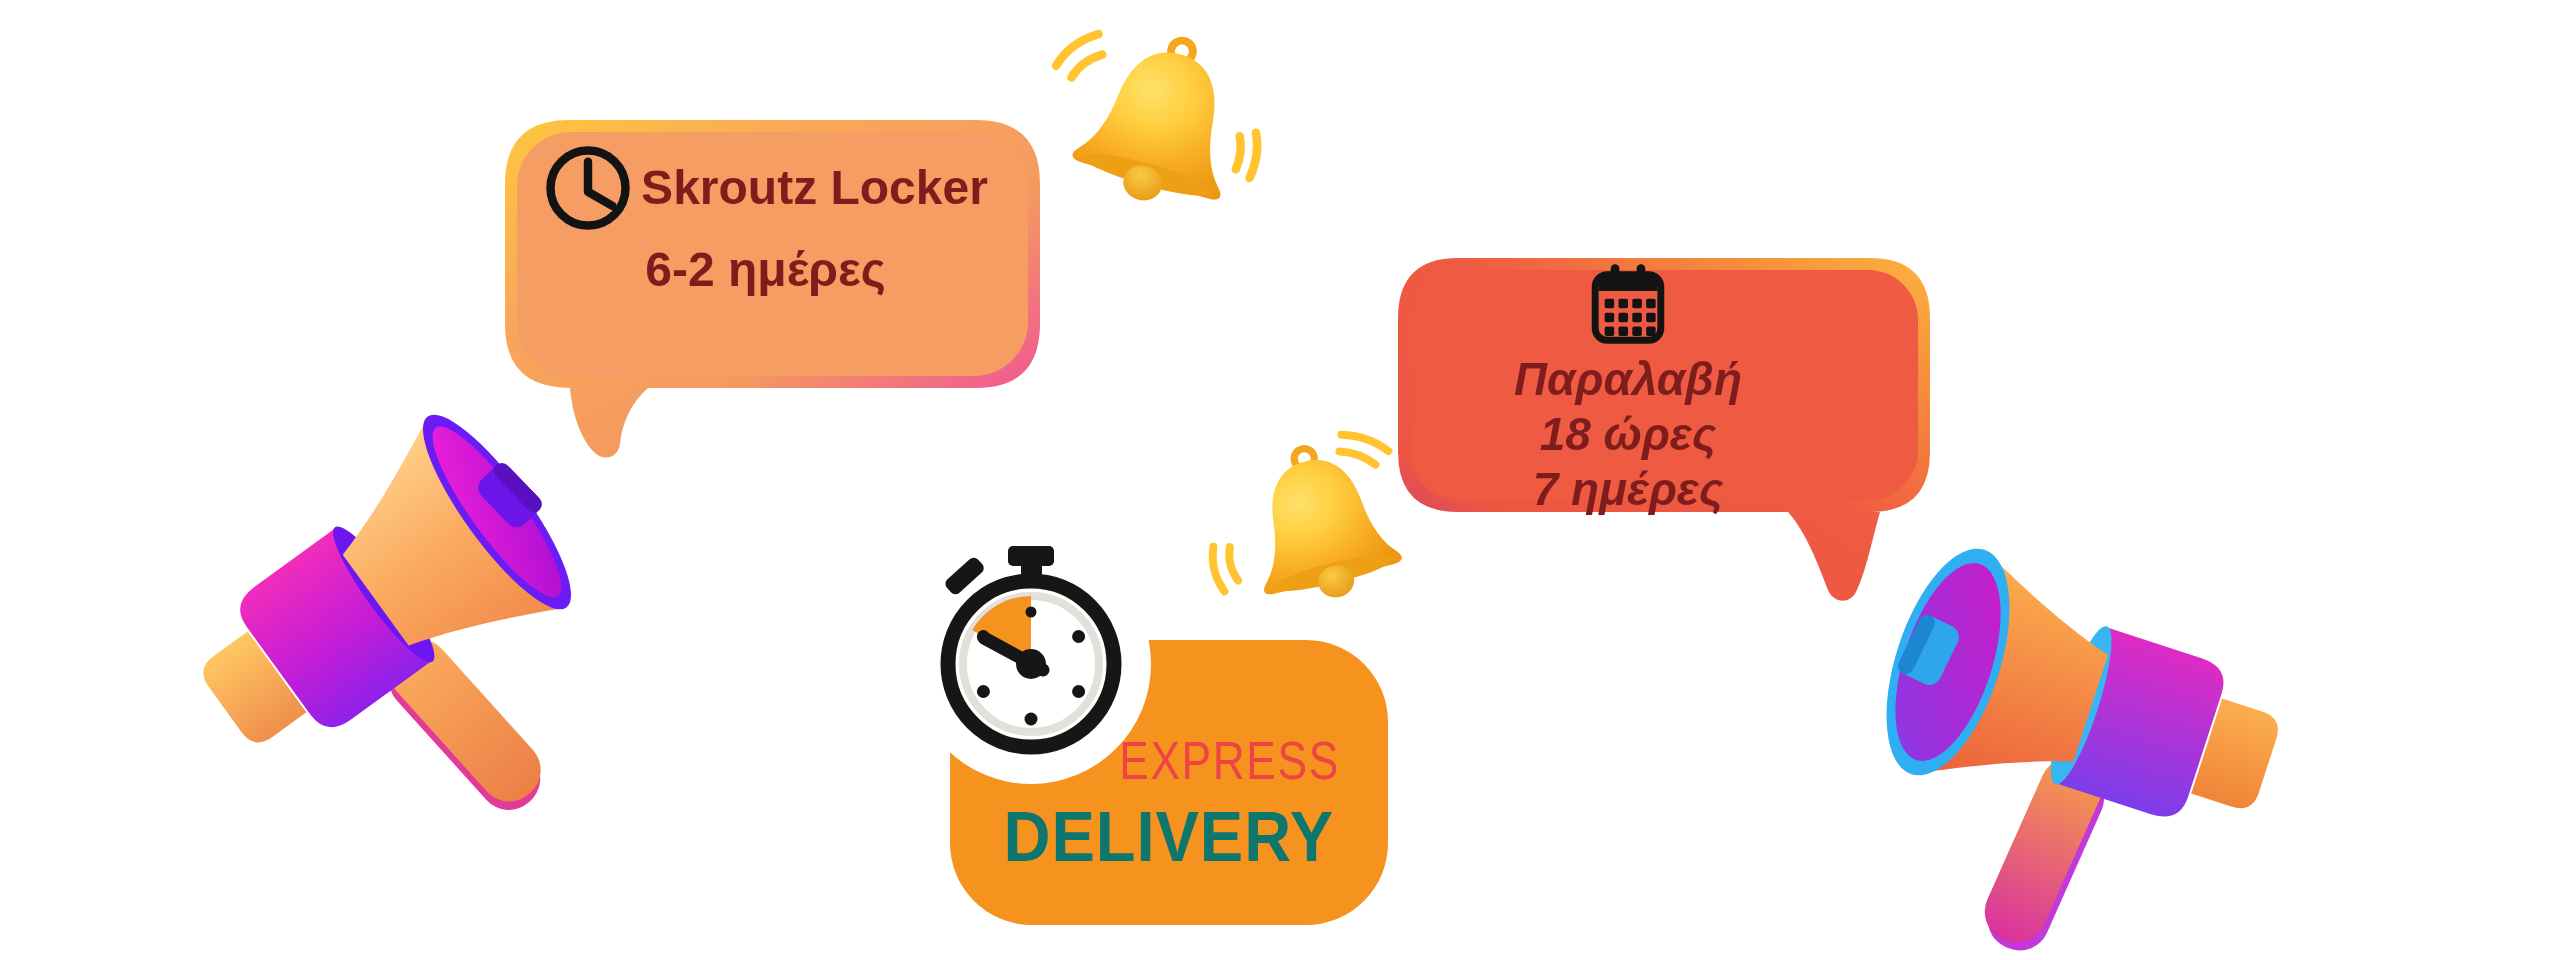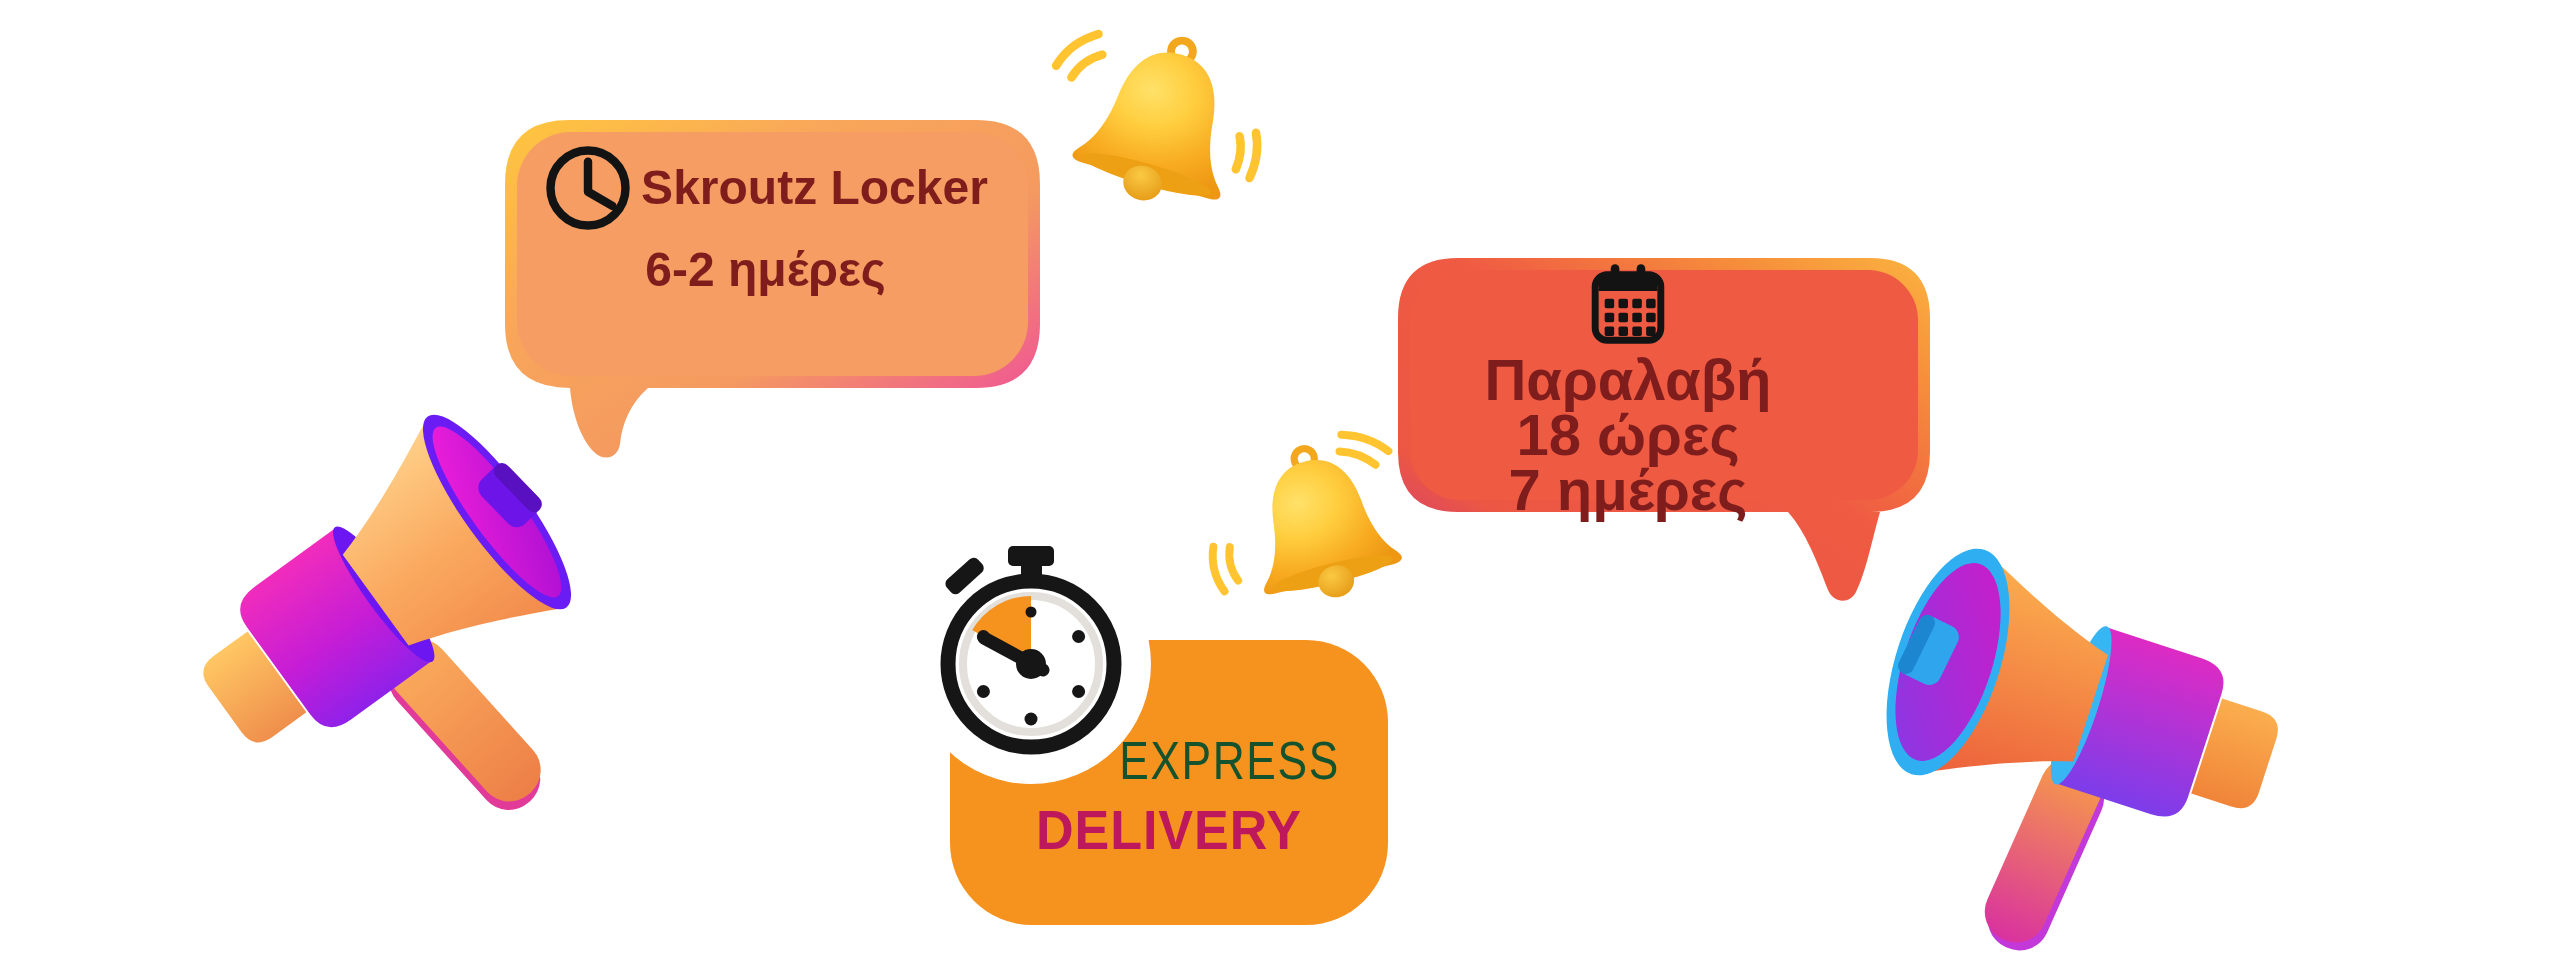--- a/index.html
+++ b/index.html
@@ -2,27 +2,27 @@
 <html><head>
 <meta charset="utf-8">
 <style>
   html,body{margin:0;padding:0;background:#ffffff;}
   .canvas{position:relative;width:2560px;height:960px;background:#ffffff;overflow:hidden;
           font-family:"Liberation Sans",sans-serif;}
   .art{position:absolute;left:0;top:0;}
   .bubble-text{position:absolute;text-align:center;color:#7f1d1d;font-weight:700;}
   .lb-text{left:498px;top:140px;width:535px;font-size:48px;line-height:68px;}
   .lb-row1{display:flex;align-items:center;justify-content:center;gap:8px;height:96px;}
-  .rb-text{left:1362px;top:262px;width:532px;font-size:58px;line-height:55px;}
+  .rb-text{left:1362px;top:262px;width:532px;font-size:46px;line-height:55px;font-style:italic;}
   .rb-ico{display:block;margin:0 auto 6px auto;}
   .badge-top{position:absolute;left:1095px;top:729px;width:245px;text-align:center;
-             color:#14532d;font-size:54px;font-weight:400;letter-spacing:2px;}
+             color:#ef4444;font-size:54px;font-weight:400;letter-spacing:2px;}
   .badge-top span{display:inline-block;transform:scaleX(.82);transform-origin:center;}
   .badge-bottom{position:absolute;left:985px;top:797px;width:368px;text-align:center;
-                color:#be185d;font-size:56px;font-weight:700;}
+                color:#0f766e;font-size:70px;font-weight:700;}
   .badge-bottom span{display:inline-block;transform:scaleX(.93);transform-origin:center;letter-spacing:1px;}
   .arc{fill:none;stroke:#FFC430;stroke-width:11;stroke-linecap:round;}
 </style>
 </head>
 <body>
 
 <div class="canvas">
 
   <svg class="art" width="2560" height="960" viewBox="0 0 2560 960">
     <defs>

